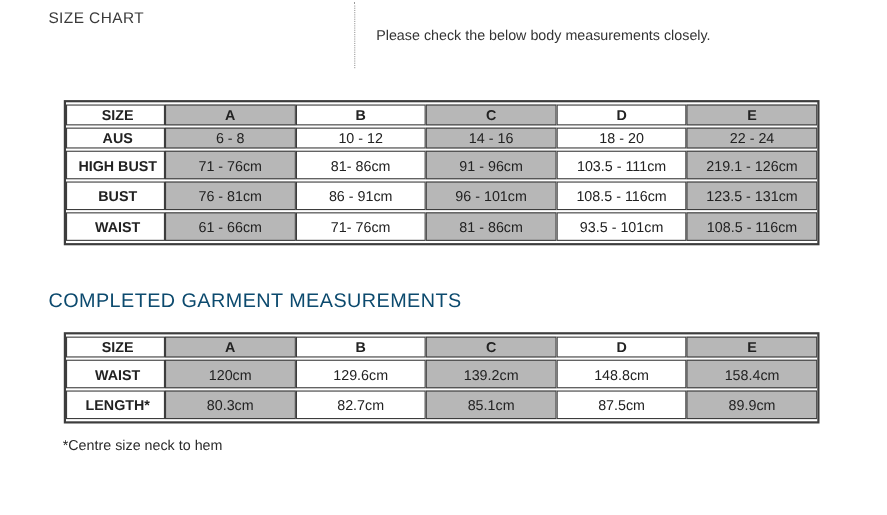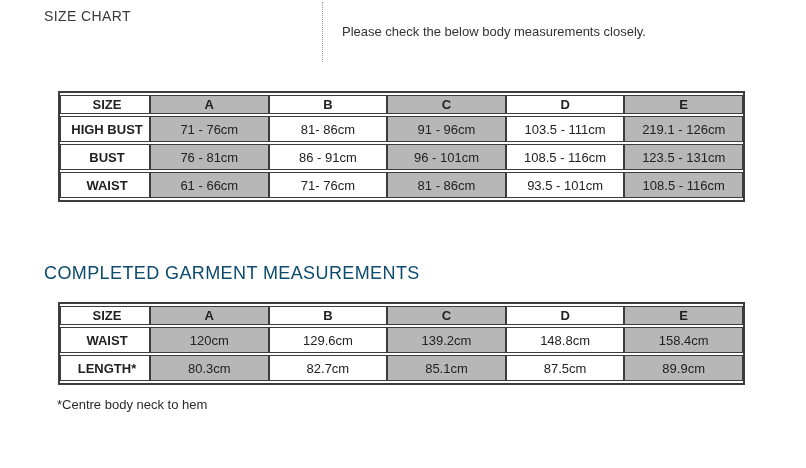--- a/index.html
+++ b/index.html
@@ -112,20 +112,28 @@
         <tr>
           <th class="label">SIZE</th>
           <th class="gray">A</th>
           <th>B</th>
           <th class="gray">C</th>
           <th>D</th>
           <th class="gray">E</th>
         </tr>
       </thead>
       <tbody>
+        <tr class="short">
+          <th class="label">AUS</th>
+          <td class="gray">6 - 8</td>
+          <td>10 - 12</td>
+          <td class="gray">14 - 16</td>
+          <td>18 - 20</td>
+          <td class="gray">22 - 24</td>
+        </tr>
         <tr>
           <th class="label">HIGH BUST</th>
           <td class="gray">71 - 76cm</td>
           <td>81- 86cm</td>
           <td class="gray">91 - 96cm</td>
           <td>103.5 - 111cm</td>
           <td class="gray">219.1 - 126cm</td>
         </tr>
         <tr>
           <th class="label">BUST</th>
@@ -183,15 +191,15 @@
           <td class="gray">80.3cm</td>
           <td>82.7cm</td>
           <td class="gray">85.1cm</td>
           <td>87.5cm</td>
           <td class="gray">89.9cm</td>
         </tr>
       </tbody>
     </table>
   </div>
 
-  <div class="footnote">*Centre body neck to hem</div>
+  <div class="footnote">*Centre size neck to hem</div>
 
 </div>
 
 </body></html>

